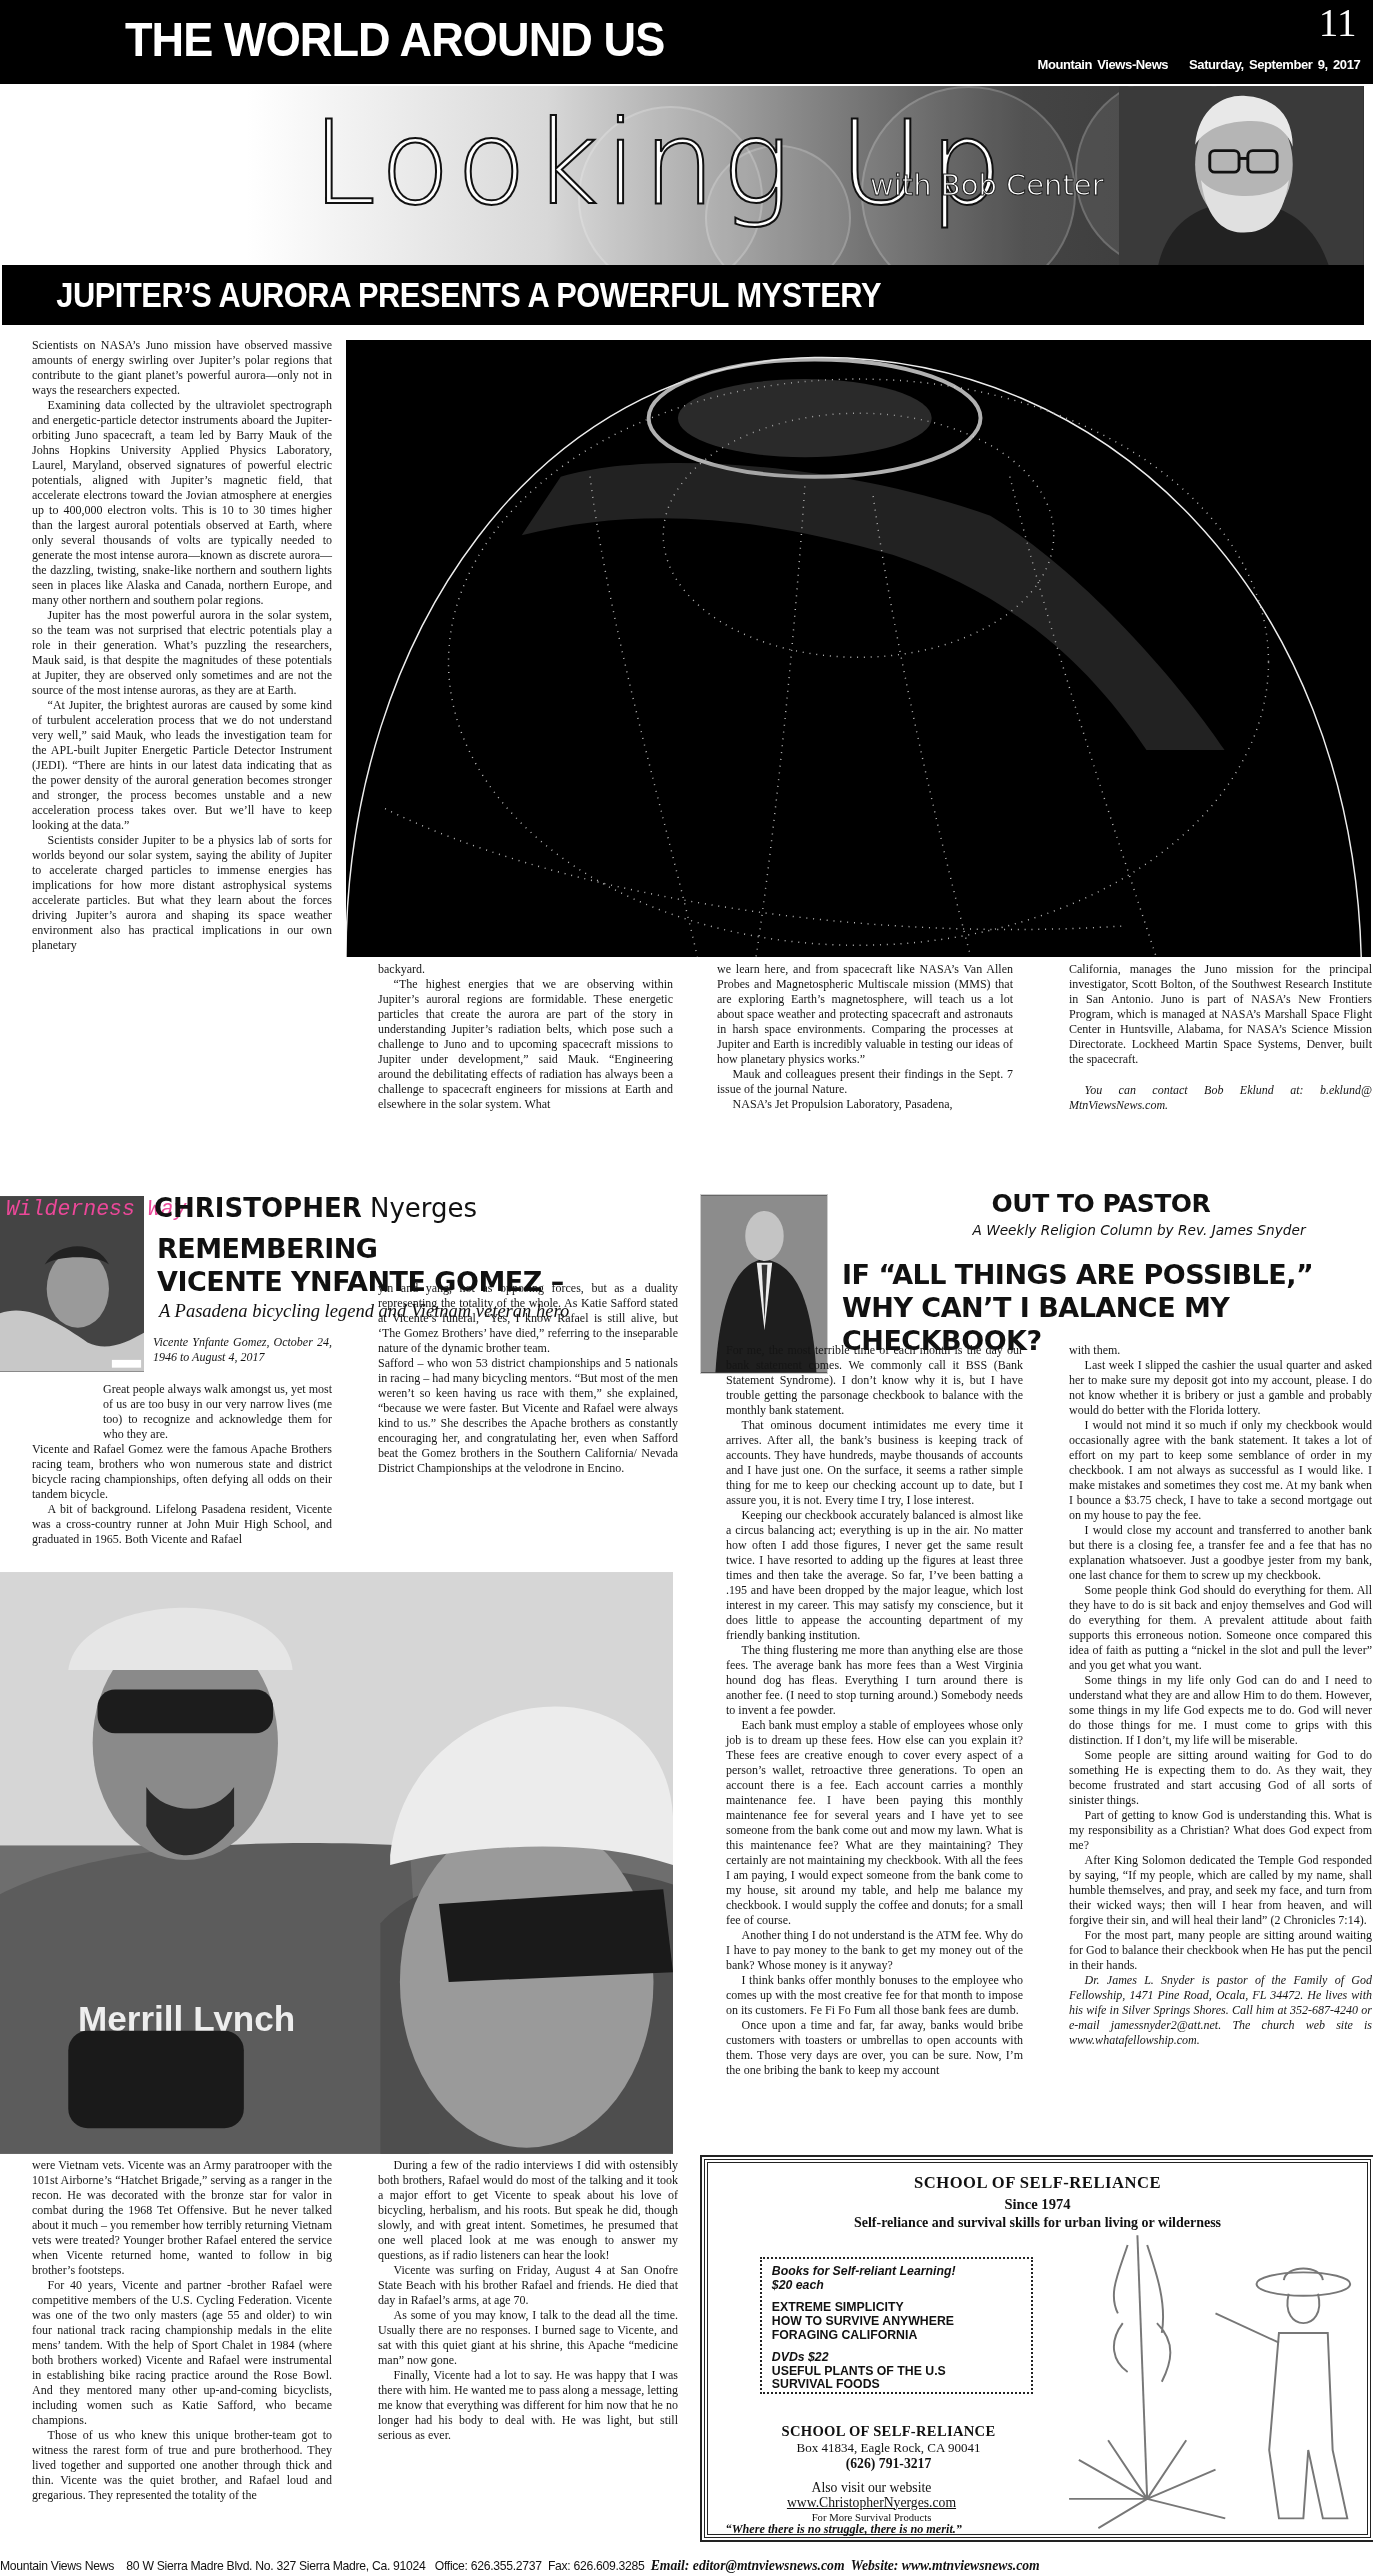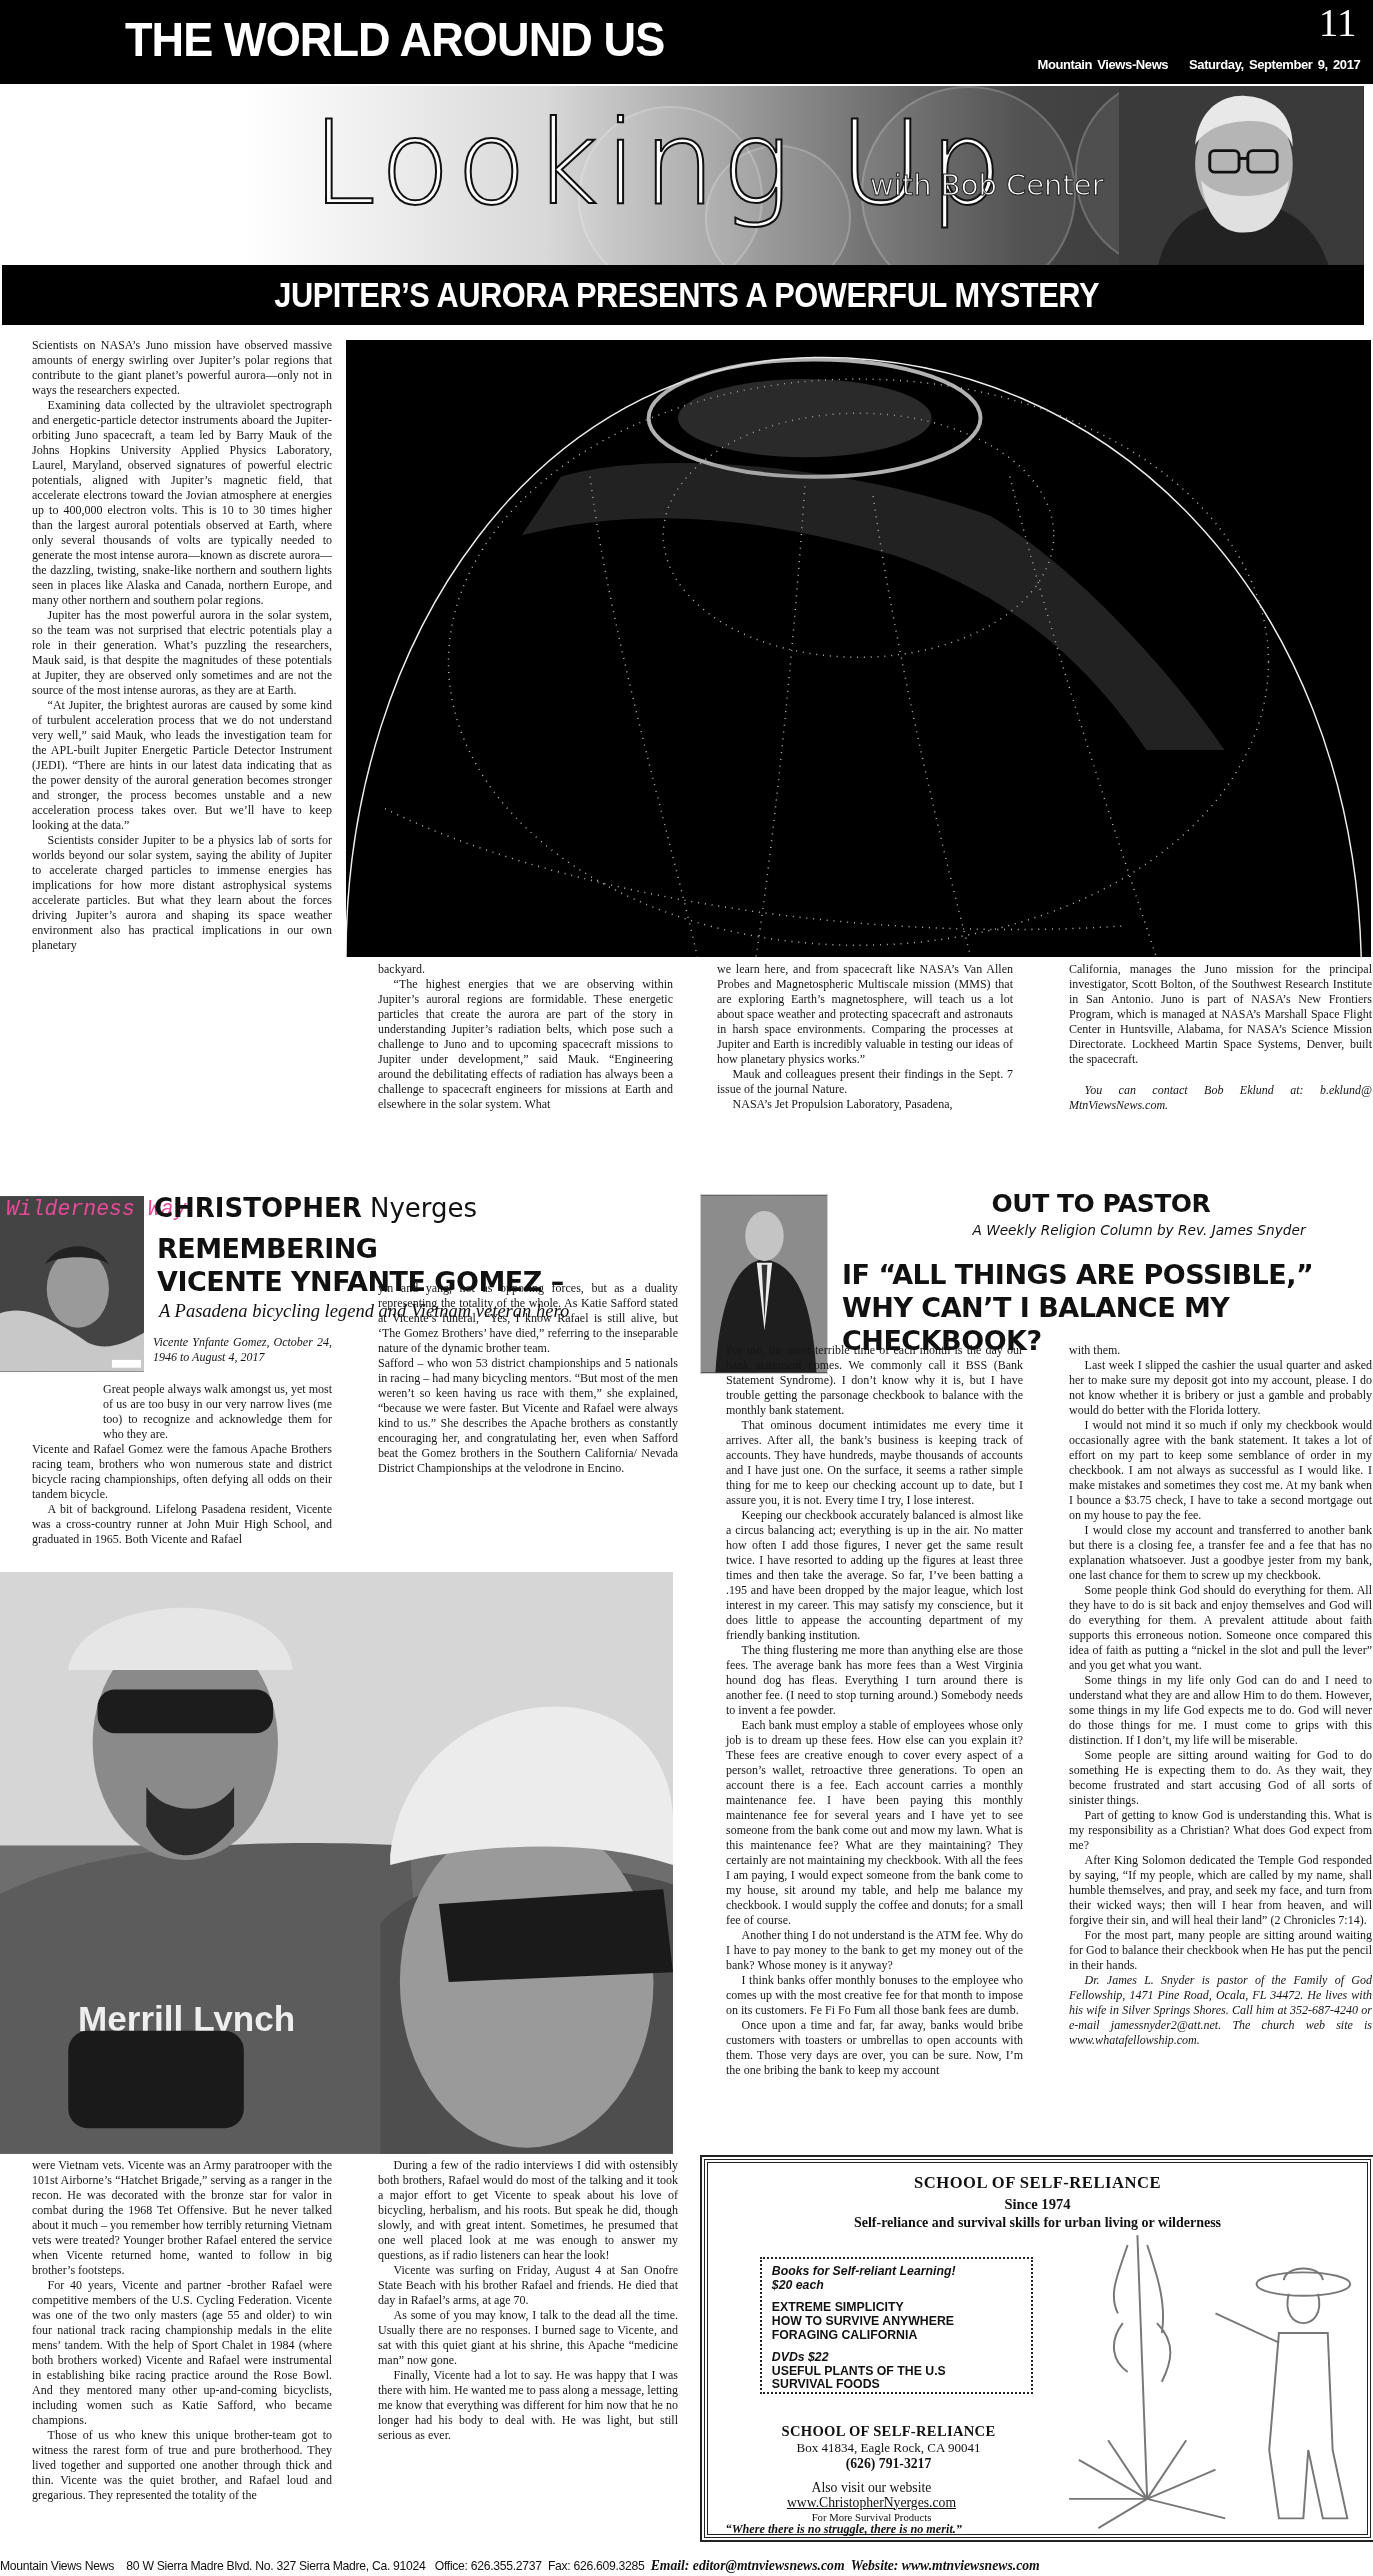--- a/index.html
+++ b/index.html
@@ -18,21 +18,21 @@
 
   
   #banner { left: 2px; top: 86px; width: 1362px; height: 180px; background: linear-gradient(90deg, #fff 0%, #fff 18%, #d8d8d8 40%, #8a8a8a 58%, #444 75%, #333 100%); overflow: hidden; }
   .bubble { position: absolute; border-radius: 50%; border: 2px solid rgba(255,255,255,0.18); background: rgba(255,255,255,0.08); }
   #banner-title { left: 310px; top: 3.9px; font-family: "DejaVu Sans", sans-serif; font-size: 115px; font-weight: 200; line-height: 146px; color: #fff; -webkit-text-stroke: 2px #111; letter-spacing: 5.9px; text-align: center; }
   #banner-subtitle { left: 868px; top: 82px; font-family: "DejaVu Sans", sans-serif; font-size: 29px; color: #fff; -webkit-text-stroke: 1px #222; }
   #author-photo { left: 1117px; top: 0; width: 244px; height: 180px; }
 
   
   #headline-bar { left: 2px; top: 265px; width: 1362px; height: 60px; background: #000; }
-  #headline { left: 0; top: 265px; width: 1374px; text-align: center; color: #fff; font-family: "Liberation Sans", sans-serif; font-weight: bold; font-size: 35px; line-height: 60px; letter-spacing: -0.5px; }
+  #headline { left: 0; top: 265px; width: 1374px; color: #fff; font-family: "Liberation Sans", sans-serif; font-weight: bold; font-size: 35px; line-height: 60px; letter-spacing: -0.5px; }
   #headline span { display: inline-block; transform: scaleX(0.88); }
 
   
   #aurora-figure { left: 346px; top: 340px; width: 1025px; height: 617px; background: #000; overflow: hidden; }
 
   
   #juno-col1 { left: 0; top: 338px; width: 332px; }
   #juno-col2 { left: 346px; top: 962px; width: 327px; }
   #juno-col3 { left: 685px; top: 962px; width: 328px; }
   #juno-col4 { left: 1037px; top: 962px; width: 335px; }

